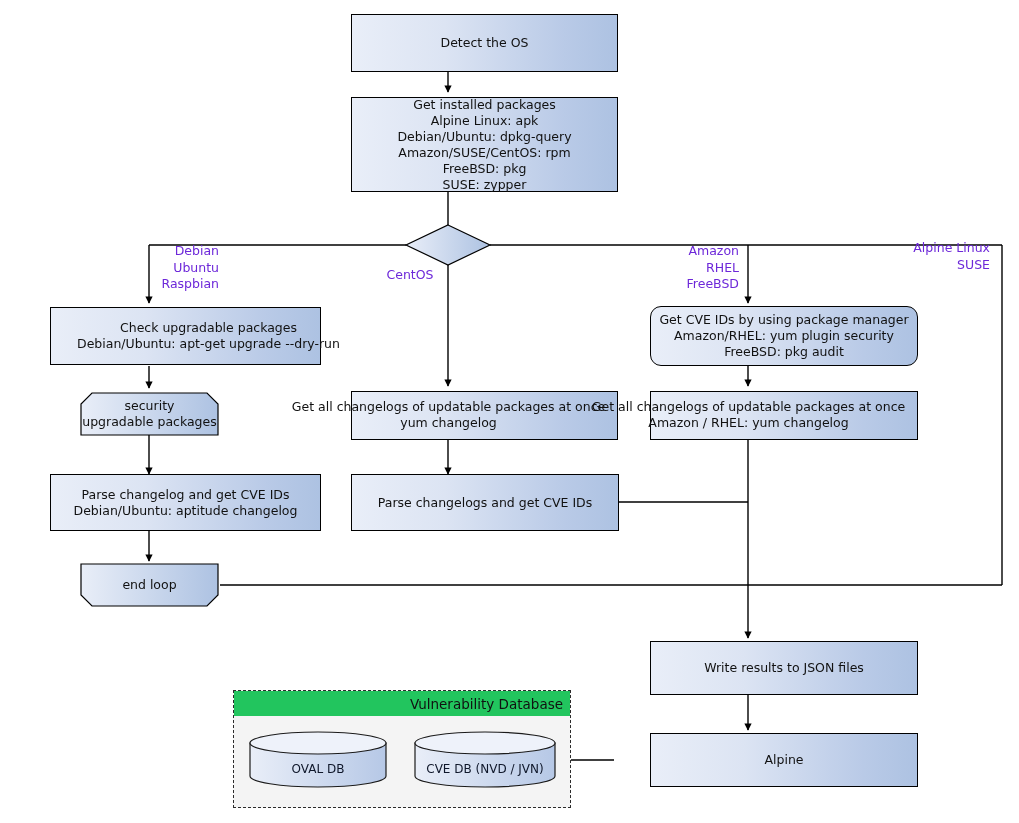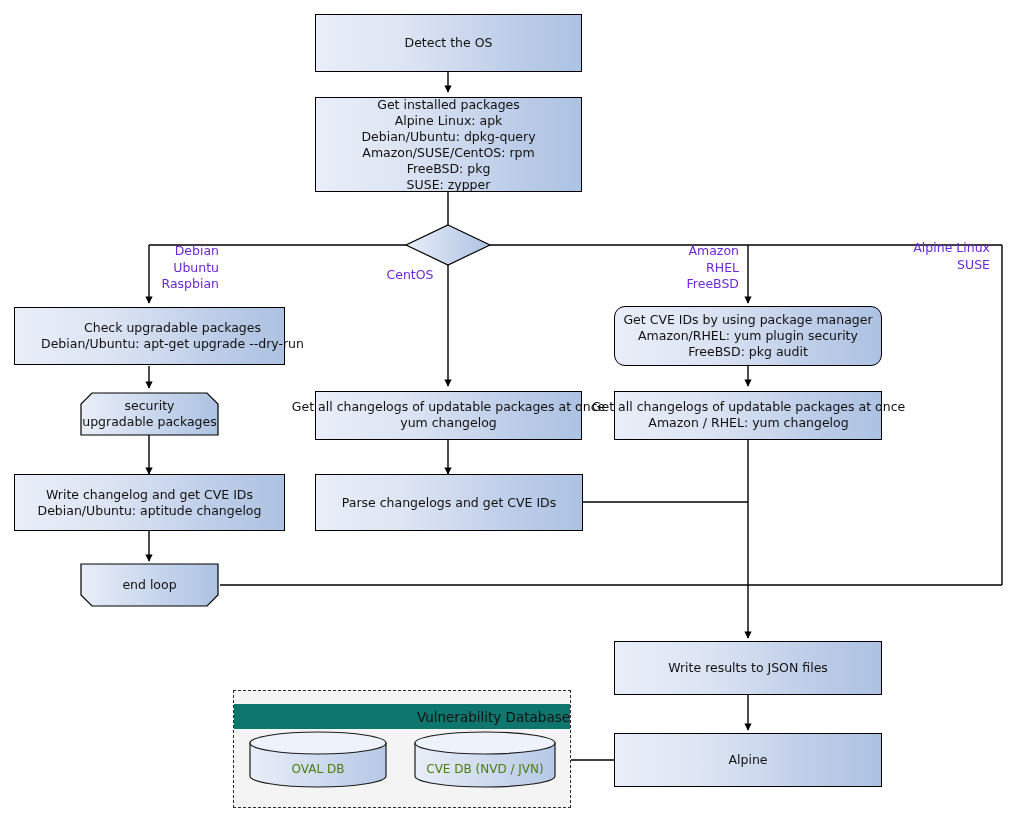--- a/index.html
+++ b/index.html
@@ -34,20 +34,21 @@
     justify-content: center;
     text-align: center;
     line-height: 1.28;
     font-size: 12.5px;
     color: #111111;
     white-space: nowrap;
   }
   .box {
     border: 1px solid #000000;
     background: linear-gradient(to right, #e9eef8 0%, #dce4f3 35%, #b9cae7 80%, #adc2e2 100%);
+    margin-left: 36px;
   }
   .node .label {
     pointer-events: none;
   }
   .overflow-label {
     position: absolute;
     text-align: center;
     font-size: 12.5px;
     line-height: 1.28;
     white-space: nowrap;
@@ -65,39 +66,39 @@
 
   .db-group {
     position: absolute;
     box-sizing: border-box;
     border: 1.6px dashed #2b2b2b;
     background: #f4f4f4;
   }
   .db-group-header {
     box-sizing: border-box;
     height: 25px;
-    background: #0f766e;
+    background: #22c55e;
     display: flex;
     align-items: center;
     justify-content: flex-end;
+    padding-right: 7px;
     font-size: 13.5px;
     color: #111111;
-    margin-top: 13px;
   }
   .cylinder {
     position: absolute;
     display: flex;
     align-items: center;
     justify-content: center;
   }
   .cylinder .cyl-text {
     position: relative;
     z-index: 3;
     font-size: 12px;
-    color: #4d7c0f;
+    color: #0f172a;
     white-space: nowrap;
     margin-top: 18px;
   }
   .cyl-svg {
     position: absolute;
     left: 0; top: 0;
     width: 100%; height: 100%;
   }
 </style>
 </head>
@@ -189,21 +190,21 @@
       <polygon points="12,1 127,1 138,12 138,43 1,43 1,12" fill="url(#grad-foreach)" stroke="#000000" stroke-width="1.2"></polygon>
     </svg>
     <span class="label" style="position:relative;z-index:2;">
       <span>security</span><br>
       <span>upgradable  packages</span>
     </span>
   </div>
 
   <div class="node box" style="left:14px; top:474px; width:271px; height:57px;">
     <span class="label">
-      <span>Write changelog and get  CVE IDs</span><br>
+      <span>Parse changelog and get  CVE IDs</span><br>
       <span>Debian/Ubuntu: aptitude changelog</span>
     </span>
   </div>
 
   <div class="node" style="left:80px; top:563px; width:139px; height:44px;">
     <svg class="cyl-svg" viewBox="0 0 139 44" preserveAspectRatio="none">
       <defs>
         <linearGradient id="grad-endloop" x1="0" y1="0" x2="1" y2="0">
           <stop offset="0%" stop-color="#e9eef8"></stop>
           <stop offset="100%" stop-color="#adc2e2"></stop>

